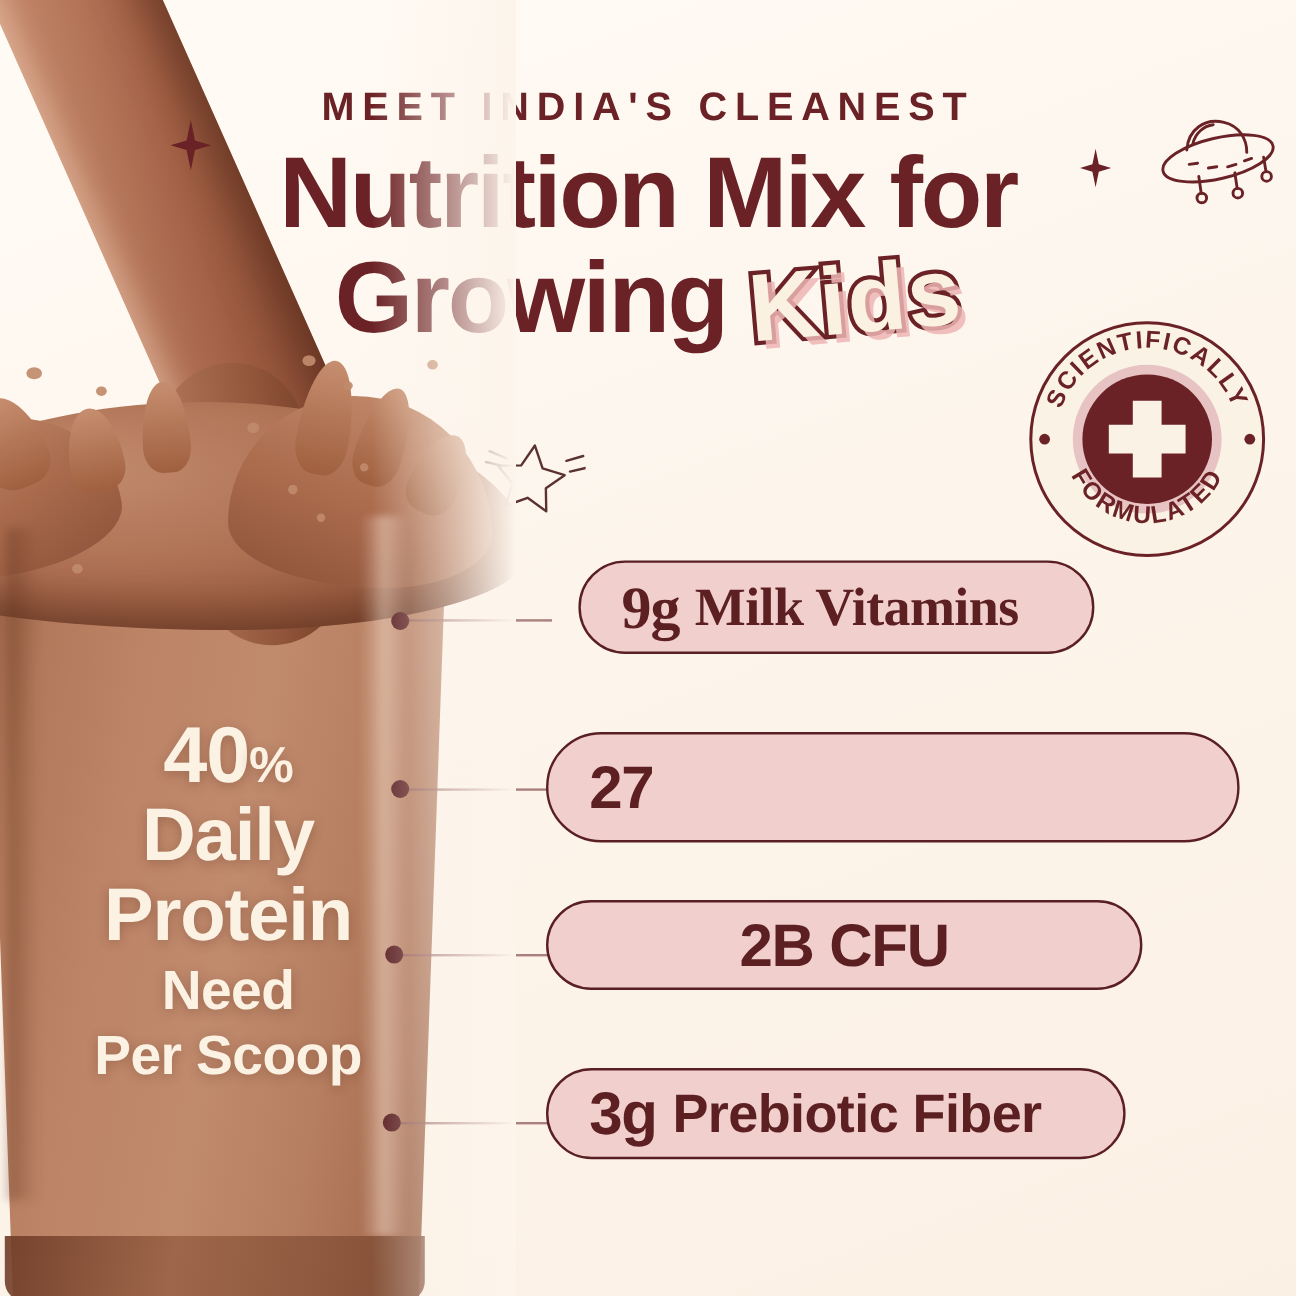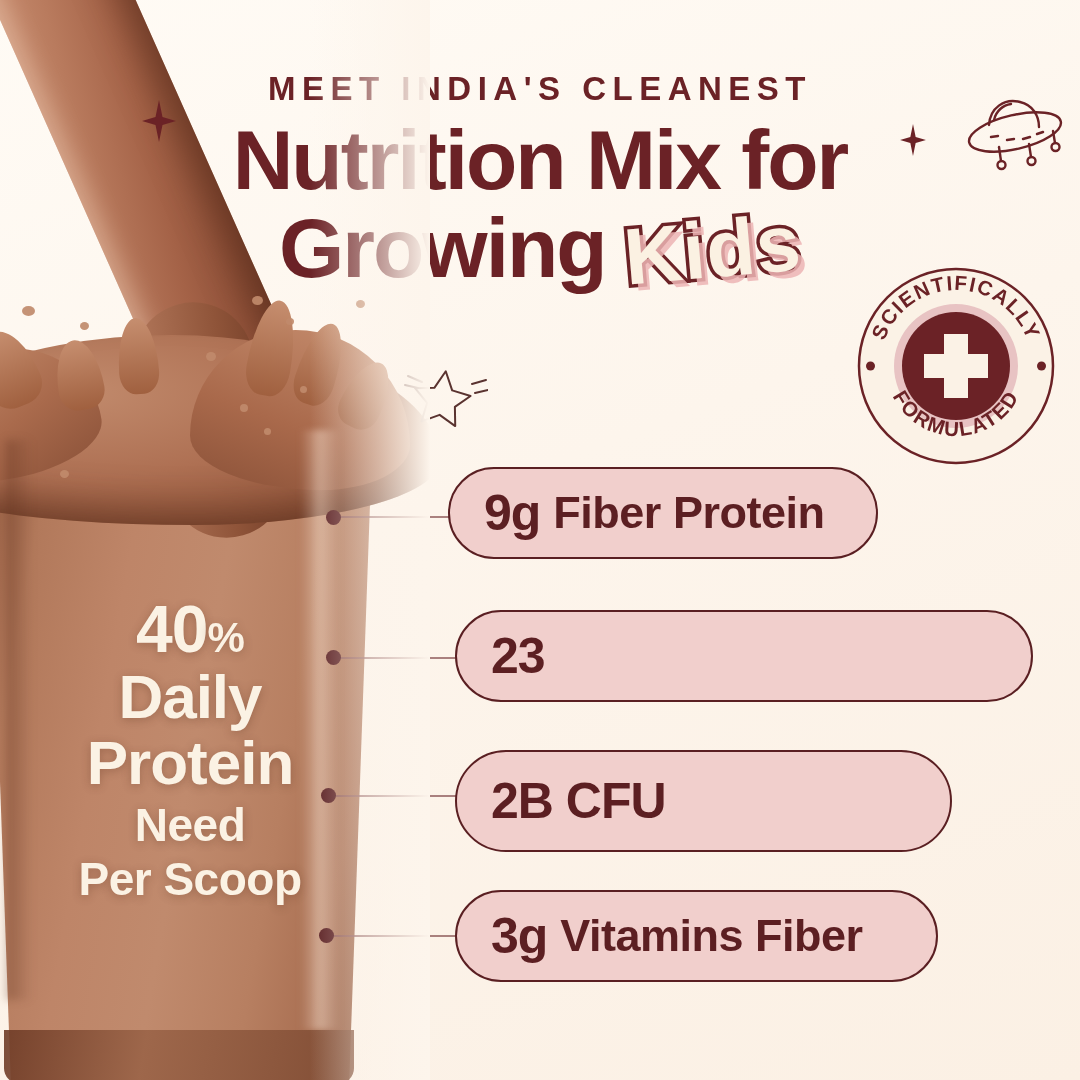--- a/index.html
+++ b/index.html
@@ -230,24 +230,24 @@
     background:#F1CFCC;
     border:2.5px solid #5A1F22;
     border-radius:999px;
     color:#5C1F22;
     white-space:nowrap;
     padding:0 34px;
   }
   .pill .num{ font-weight:700; font-size:50px; letter-spacing:-1px; }
   .pill .lbl{ font-weight:600; font-size:45px; letter-spacing:-.5px; margin-left:13px; }
 
-  #pill-1{ left:448px; top:467px; width:430px; height:92px; }
+  #pill-1{ left:482px; top:467px; width:430px; height:78px;font-family:Liberation Serif, serif; }
   #pill-2{ left:455px; top:610px; width:578px; height:92px; }
-  #pill-3{ left:455px; top:750px; width:497px; height:102px; }
-  #pill-4{ left:455px; top:890px; width:483px; height:92px;text-align:center; }
+  #pill-3{ left:455px; top:750px; width:497px; height:75px;justify-content:center; }
+  #pill-4{ left:455px; top:890px; width:483px; height:76px;text-align:center; }
 
   #conn-1{ left:340px; top:516px; width:120px; }
   #conn-2{ left:340px; top:657px; width:120px; }
   #conn-3{ left:335px; top:795px; width:125px; }
   #conn-4{ left:333px; top:935px; width:127px; }
 
   #dot-1{ left:326px; top:510px; }
   #dot-2{ left:326px; top:650px; }
   #dot-3{ left:321px; top:788px; }
   #dot-4{ left:319px; top:928px; }
@@ -368,29 +368,29 @@
   <div class="connector" id="conn-3"></div>
   <div class="connector" id="conn-4"></div>
 
   <div class="dot" id="dot-1"></div>
   <div class="dot" id="dot-2"></div>
   <div class="dot" id="dot-3"></div>
   <div class="dot" id="dot-4"></div>
 
   <div class="pill" id="pill-1">
     <span class="num">9g</span>
-    <span class="lbl">Fiber Protein</span>
+    <span class="lbl">Milk Vitamins</span>
   </div>
 
   <div class="pill" id="pill-2">
-    <span class="num">23</span>
+    <span class="num">27</span>
   </div>
 
   <div class="pill" id="pill-3">
     <span class="num">2B CFU</span>
   </div>
 
   <div class="pill" id="pill-4">
     <span class="num">3g</span>
-    <span class="lbl">Vitamins Fiber</span>
+    <span class="lbl">Prebiotic Fiber</span>
   </div>
 
 </div>
 
 </body></html>

